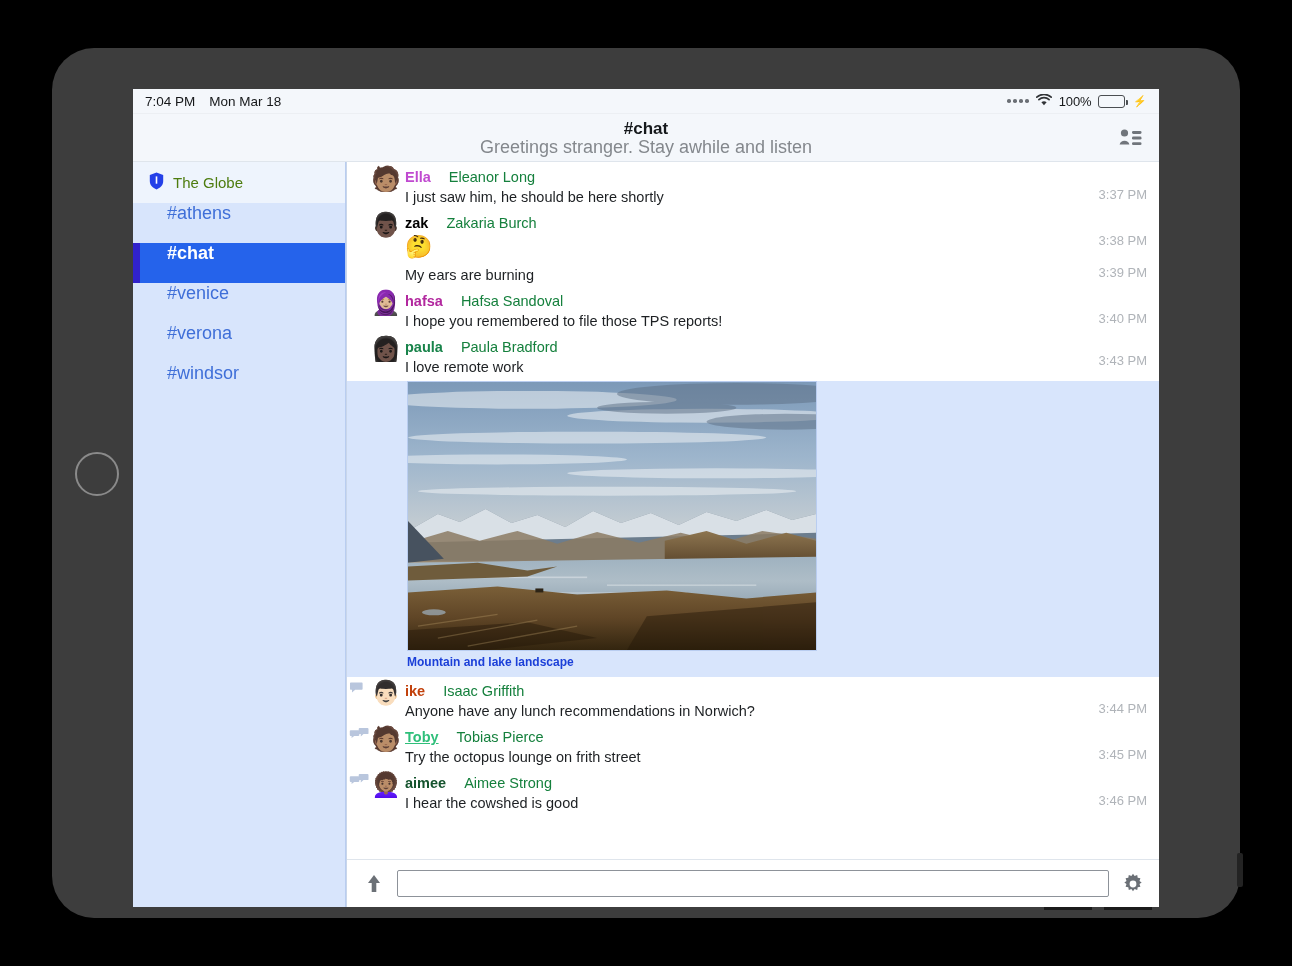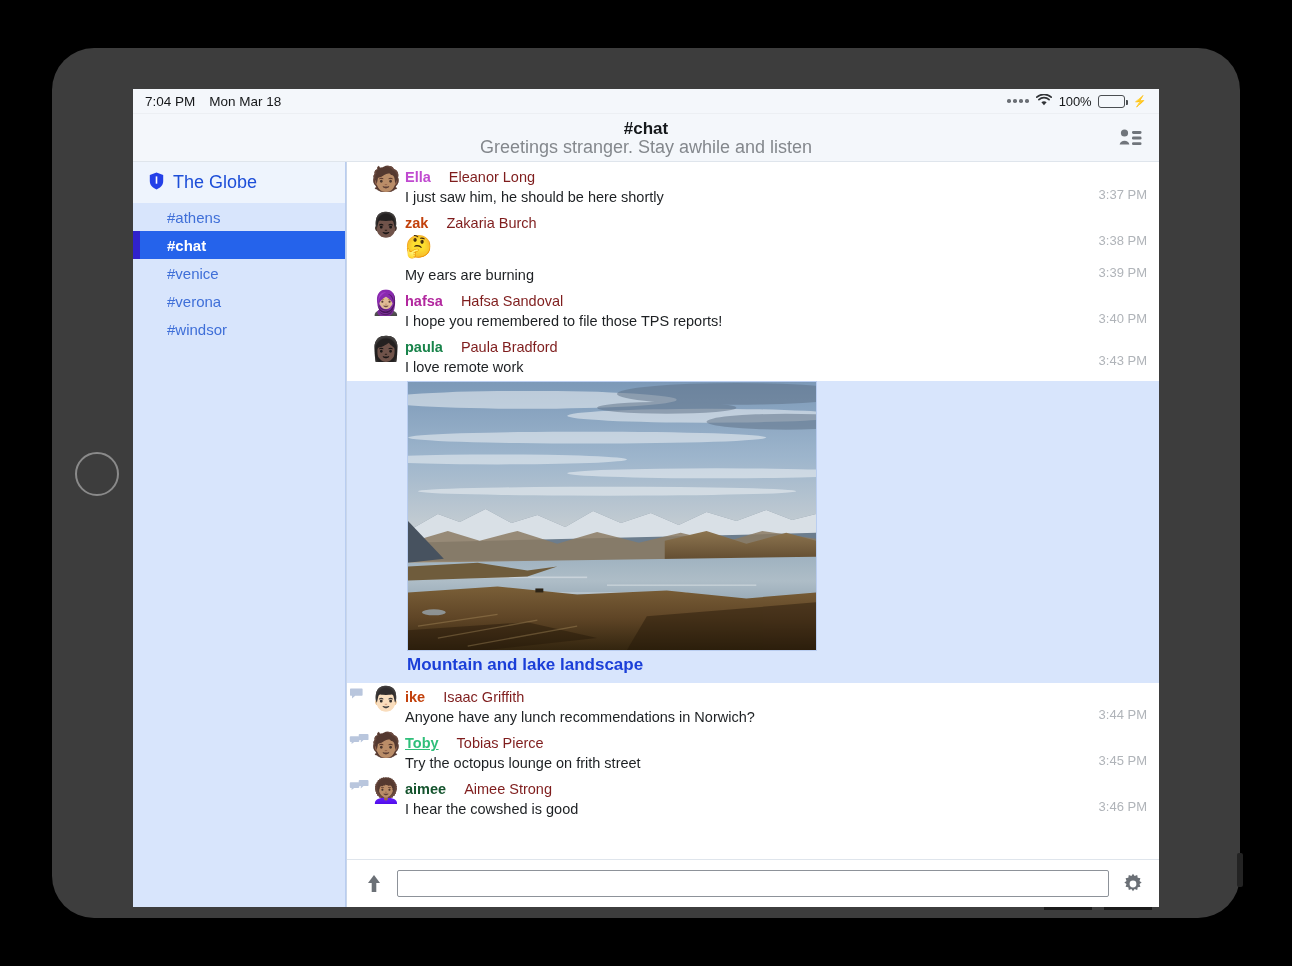--- a/index.html
+++ b/index.html
@@ -100,43 +100,43 @@
     background: #d8e5fc;
     border-right: 1px solid #b9cdf0;
     overflow: hidden;
   }
   #server-header {
     height: 41px; background: #eef4fd;
     display: flex; align-items: center; gap: 9px;
     padding: 0 0 0 16px;
     cursor: pointer;
   }
-  #server-name { font-size: 18px; color: #1d4ed8; }
+  #server-name { font-size: 15px; color: #4d7c0f; }
   .channel-item {
-    height: 28px; display: flex; align-items: center;
-    padding-left: 34px; font-size: 15px; color: #3f6fd8;
+    height: 40px; display: flex; align-items: flex-start;
+    padding-left: 34px; font-size: 18px; color: #3f6fd8;
     cursor: pointer;
   }
   .channel-item.active {
     background: #2563eb; color: #ffffff; font-weight: 700;
     border-left: 7px solid #3022cc; padding-left: 27px;
   }
 
   
   #chat-pane {
     flex: 1; display: flex; flex-direction: column;
     background: #ffffff; border-left: 1px solid #c9d6ea;
     min-width: 0;
   }
   #message-list { flex: 1; overflow: hidden; padding-top: 1px; position: relative; }
 
   .msg-row { position: relative; padding: 0 78px 0 0; }
   .msg-head { display: flex; align-items: flex-end; gap: 18px; height: 22px; padding-left: 58px; }
   .msg-nick { font-size: 14.5px; font-weight: 700; }
-  .msg-fullname { font-size: 14.5px; color: #7f1d1d; margin-top: 32px; }
+  .msg-fullname { font-size: 14.5px; color: #15803d; margin-top: 32px; }
   .msg-text {
     font-size: 14.5px; color: #1d2023; line-height: 24px;
     padding-left: 58px; min-height: 24px;
   }
   .msg-text.emoji-only { font-size: 22px; line-height: 32px; }
   .msg-avatar {
     position: absolute; left: 24px; top: 2px;
     width: 28px; height: 28px; font-size: 24px; line-height: 28px;
     text-align: center;
   }
@@ -150,21 +150,21 @@
   }
 
   
   #attachment-block { background: #d8e5fc; padding: 0 0 8px 0; margin-top: 2px; }
   #attachment-photo {
     display: block; width: 410px; height: 270px;
     margin-left: 60px; border: 1px solid #b9cdf0;
   }
   #attachment-caption {
     padding-left: 60px; margin-top: 4px;
-    font-size: 17px; font-weight: 700; color: #1b3fd8; cursor: pointer;
+    font-size: 12px; font-weight: 700; color: #1b3fd8; cursor: pointer;
   }
 
   
   #composer {
     height: 48px; border-top: 1px solid #dfe5ec;
     display: flex; align-items: center; gap: 12px;
     padding: 0 14px 0 16px; background: #ffffff;
   }
   #upload-button { width: 22px; height: 22px; cursor: pointer; flex: 0 0 auto; }
   #message-input {
@@ -268,21 +268,21 @@
                 <div class="msg-head">
                   <span class="msg-nick" style="color: rgb(192, 74, 208);">Ella</span>
                   <span class="msg-fullname">Eleanor Long</span>
                 </div>
                 <div class="msg-text">I just saw him, he should be here shortly</div>
                 <span class="msg-time" style="top: 24px;">3:37 PM</span>
               </div>
               <div class="msg-row">
                 <span class="msg-avatar">👨🏿</span>
                 <div class="msg-head">
-                  <span class="msg-nick" style="color: #c2410c;">zak</span>
+                  <span class="msg-nick" style="color: #000000;">zak</span>
                   <span class="msg-fullname">Zakaria Burch</span>
                 </div>
                 <div class="msg-text emoji-only">🤔</div>
                 <span class="msg-time" style="top: 24px;">3:38 PM</span>
               </div>
               <div class="msg-row">
                 <div class="msg-text">My ears are burning</div>
                 <span class="msg-time" style="top: 2px;">3:39 PM</span>
               </div>
               <div class="msg-row">

